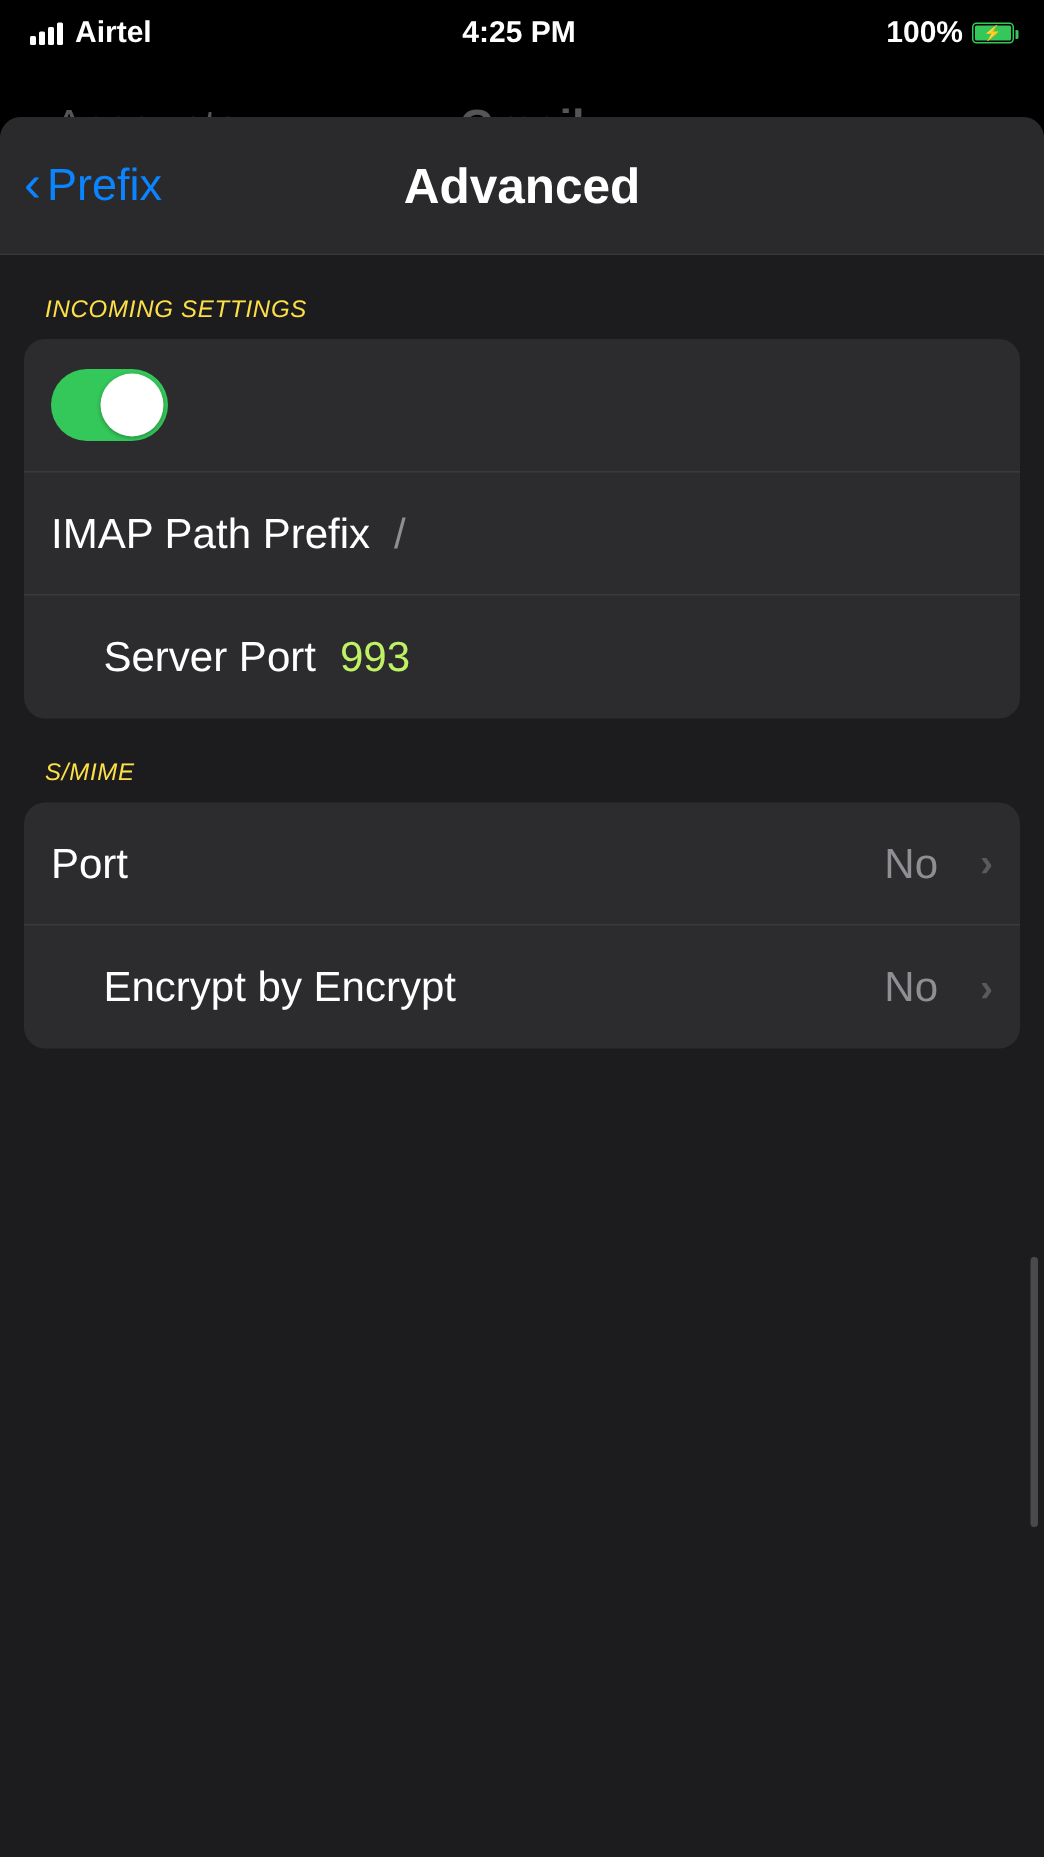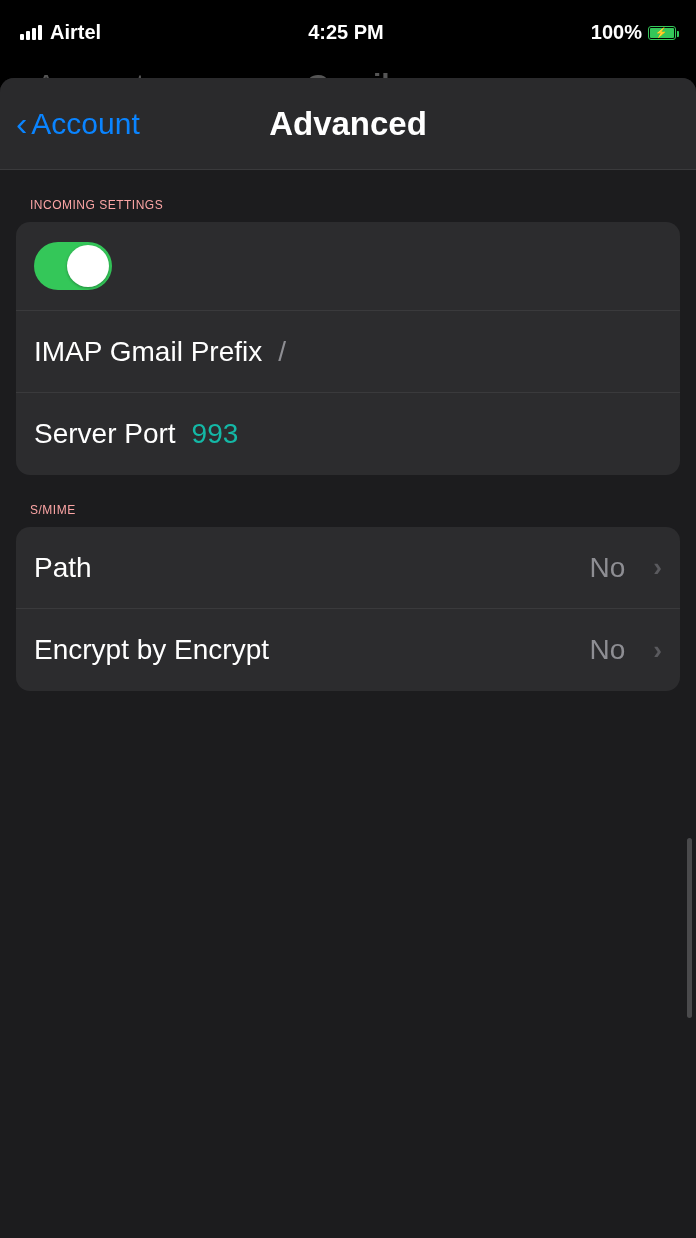--- a/index.html
+++ b/index.html
@@ -1,17 +1,17 @@
 <!DOCTYPE html>
 <html><head>
   <meta charset="utf-8">
   <style>
     * { margin: 0; padding: 0; box-sizing: border-box; font-family: -apple-system, BlinkMacSystemFont, 'Segoe UI', sans-serif; }
     body { width: 696px; height: 1238px; background: #000; color: #fff; position: relative; overflow: hidden; }
-    .status-bar { height: 44px; display: flex; align-items: flex-end; justify-content: space-between; padding: 0 20px; font-size: 20px; font-weight: 600; }
+    .status-bar { height: 44px; display: flex; align-items: center; justify-content: space-between; padding: 0 20px; font-size: 20px; font-weight: 600; }
     .status-left { display: flex; align-items: center; gap: 8px; }
     .signal-bars { display: inline-flex; align-items: flex-end; gap: 2px; }
     .signal-bars span { width: 4px; background: #fff; border-radius: 1px; }
     .signal-bars span:nth-child(1){height:6px}
     .signal-bars span:nth-child(2){height:9px}
     .signal-bars span:nth-child(3){height:12px}
     .signal-bars span:nth-child(4){height:15px}
     .status-right { display: flex; align-items: center; gap: 6px; }
     .battery { width: 28px; height: 14px; border: 1.5px solid #34c759; border-radius: 3px; position: relative; display:flex; align-items:center; justify-content:center;}
     .battery::after { content:''; position:absolute; right:-4px; top:4px; width:2px; height:6px; background:#34c759; border-radius:0 1px 1px 0;}
@@ -19,24 +19,24 @@
     .bolt { font-size:10px; color:#000; }
     .underlay { position: absolute; top:60px; left:0; right:0; height:50px; display:flex; align-items:center; justify-content:space-between; padding: 0 20px; color:#555; font-size: 30px; overflow:hidden;}
     .underlay .center{ position:absolute; left:50%; transform:translateX(-50%); font-weight:600;}
     .underlay .chev{font-size:30px; margin-right:6px;}
     .modal { position:absolute; top:78px; left:0; right:0; bottom:0; background:#1c1c1e; border-radius: 14px 14px 0 0; display:flex; flex-direction:column; }
     .nav { height: 92px; display:flex; align-items:center; padding: 0 16px; background:#2a2a2c; border-radius:14px 14px 0 0; border-bottom:0.5px solid #3a3a3c;}
     .back { display:flex; align-items:center; color:#0a84ff; font-size:30px; }
     .back-chevron{ font-size:34px; margin-right:4px; font-weight:400;}
     .nav-title{ position:absolute; left:50%; transform:translateX(-50%); font-size:33px; font-weight:600;}
     .content{ flex:1; padding: 0; overflow:hidden; position:relative;}
-    .section-header{ color:#fca5a5; font-size:12px; text-transform:uppercase; letter-spacing:0.5px; padding: 28px 30px 10px 30px;}
+    .section-header{ color:#fde047; font-size:16px; text-transform:uppercase; letter-spacing:0.5px; padding: 28px 30px 10px 30px; font-style: italic;}
     .group{ background:#2c2c2e; border-radius:14px; margin: 0 16px; }
     .row{ display:flex; align-items:center; justify-content:space-between; padding: 20px 18px; min-height:82px; border-bottom:0.5px solid #3a3a3c; font-size:28px;}
-    .row:last-child{ border-bottom:none;}
+    .row:last-child{ border-bottom:none;margin-left:35px;}
     .row-left{ display:flex; align-items:baseline; gap: 16px;}
     .row-value-inline{ color:#8e8e93; font-size:28px;}
     .row-right{ display:flex; align-items:center; gap:28px; color:#8e8e93; font-size:28px;}
     .chevron-right{ color:#5a5a5e; font-size:26px; font-weight:600;}
     .toggle{ width:78px; height:48px; background:#34c759; border-radius:24px; position:relative;}
     .toggle::after{content:''; position:absolute; right:3px; top:3px; width:42px; height:42px; background:#fff; border-radius:50%; box-shadow:0 1px 3px rgba(0,0,0,0.3);}
     .scrollbar{ position:absolute; right:4px; top:760px; width:5px; height:180px; background:#4a4a4c; border-radius:3px;}
   </style>
 </head>
 <body>
@@ -64,49 +64,49 @@
 
 <div class="underlay">
   <span><span class="chev">‹</span><span>Accounts</span></span>
   <span class="center">Gmail</span>
 </div>
 
 <div class="modal">
   <div class="nav">
     <div class="back">
       <span class="back-chevron">‹</span>
-      <span>Account</span>
+      <span>Prefix</span>
     </div>
     <div class="nav-title">Advanced</div>
   </div>
 
   <div class="content">
     <div class="section-header">Incoming Settings</div>
     <div class="group">
       <div class="row">
         <div class="toggle"></div>
       </div>
       <div class="row">
         <div class="row-left">
-          <span>IMAP Gmail Prefix</span>
+          <span>IMAP Path Prefix</span>
           <span class="row-value-inline">/</span>
         </div>
       </div>
       <div class="row">
         <div class="row-left">
           <span>Server Port</span>
-          <span style="color:#14b8a6">993</span>
+          <span style="color:#bef264">993</span>
         </div>
       </div>
     </div>
 
     <div class="section-header">S/MIME</div>
     <div class="group">
       <div class="row">
-        <span>Path</span>
+        <span>Port</span>
         <div class="row-right">
           <span>No</span>
           <span class="chevron-right">›</span>
         </div>
       </div>
       <div class="row">
         <span>Encrypt by Encrypt</span>
         <div class="row-right">
           <span>No</span>
           <span class="chevron-right">›</span>

